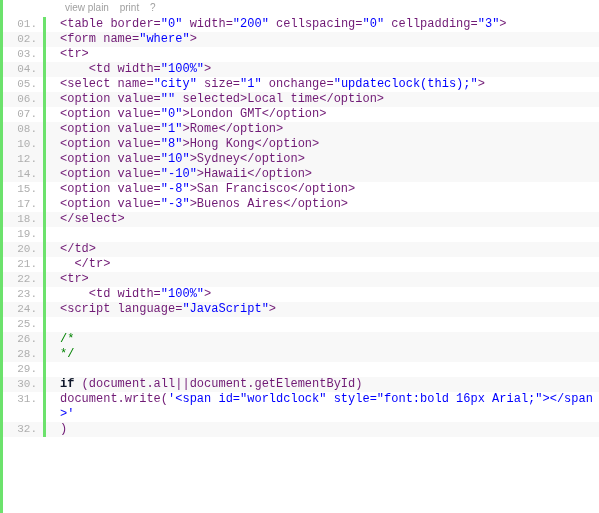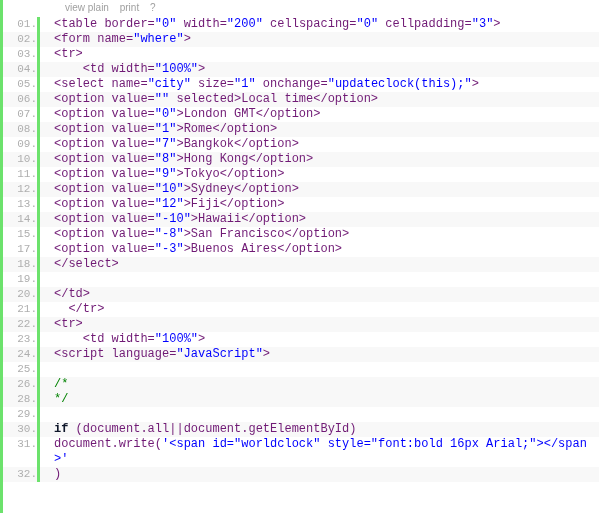--- a/index.html
+++ b/index.html
@@ -36,20 +36,21 @@
   .line {
     display: table-row;
     line-height: 15px;
   }
   .line.alt { background: #f8f8f8; }
   .gutter {
     display: table-cell;
     width: 34px;
     text-align: right;
     color: #afafaf;
+    padding-right: 6px;
     border-right: 3px solid #6CE26C;
     user-select: none;
     font-size: 11px;
     vertical-align: top;
   }
   .content {
     display: table-cell;
     padding-left: 14px;
     white-space: pre-wrap;
     word-break: break-all;
@@ -96,39 +97,27 @@
         <div class="content"><span class="plain">&lt;option value=</span><span class="string">""</span><span class="plain"> selected&gt;Local time&lt;/option&gt;</span></div>
       </div>
       <div class="line">
         <div class="gutter">07.</div>
         <div class="content"><span class="plain">&lt;option value=</span><span class="string">"0"</span><span class="plain">&gt;London GMT&lt;/option&gt;</span></div>
       </div>
       <div class="line alt">
         <div class="gutter">08.</div>
         <div class="content"><span class="plain">&lt;option value=</span><span class="string">"1"</span><span class="plain">&gt;Rome&lt;/option&gt;</span></div>
       </div>
-      <div class="line">
-        <div class="gutter">09.</div>
-        <div class="content"><span class="plain">&lt;option value=</span><span class="string">"7"</span><span class="plain">&gt;Bangkok&lt;/option&gt;</span></div>
-      </div>
       <div class="line alt">
         <div class="gutter">10.</div>
         <div class="content"><span class="plain">&lt;option value=</span><span class="string">"8"</span><span class="plain">&gt;Hong Kong&lt;/option&gt;</span></div>
       </div>
-      <div class="line">
-        <div class="gutter">11.</div>
-        <div class="content"><span class="plain">&lt;option value=</span><span class="string">"9"</span><span class="plain">&gt;Tokyo&lt;/option&gt;</span></div>
-      </div>
       <div class="line alt">
         <div class="gutter">12.</div>
         <div class="content"><span class="plain">&lt;option value=</span><span class="string">"10"</span><span class="plain">&gt;Sydney&lt;/option&gt;</span></div>
-      </div>
-      <div class="line">
-        <div class="gutter">13.</div>
-        <div class="content"><span class="plain">&lt;option value=</span><span class="string">"12"</span><span class="plain">&gt;Fiji&lt;/option&gt;</span></div>
       </div>
       <div class="line alt">
         <div class="gutter">14.</div>
         <div class="content"><span class="plain">&lt;option value=</span><span class="string">"-10"</span><span class="plain">&gt;Hawaii&lt;/option&gt;</span></div>
       </div>
       <div class="line">
         <div class="gutter">15.</div>
         <div class="content"><span class="plain">&lt;option value=</span><span class="string">"-8"</span><span class="plain">&gt;San Francisco&lt;/option&gt;</span></div>
       </div>
       <div class="line">

